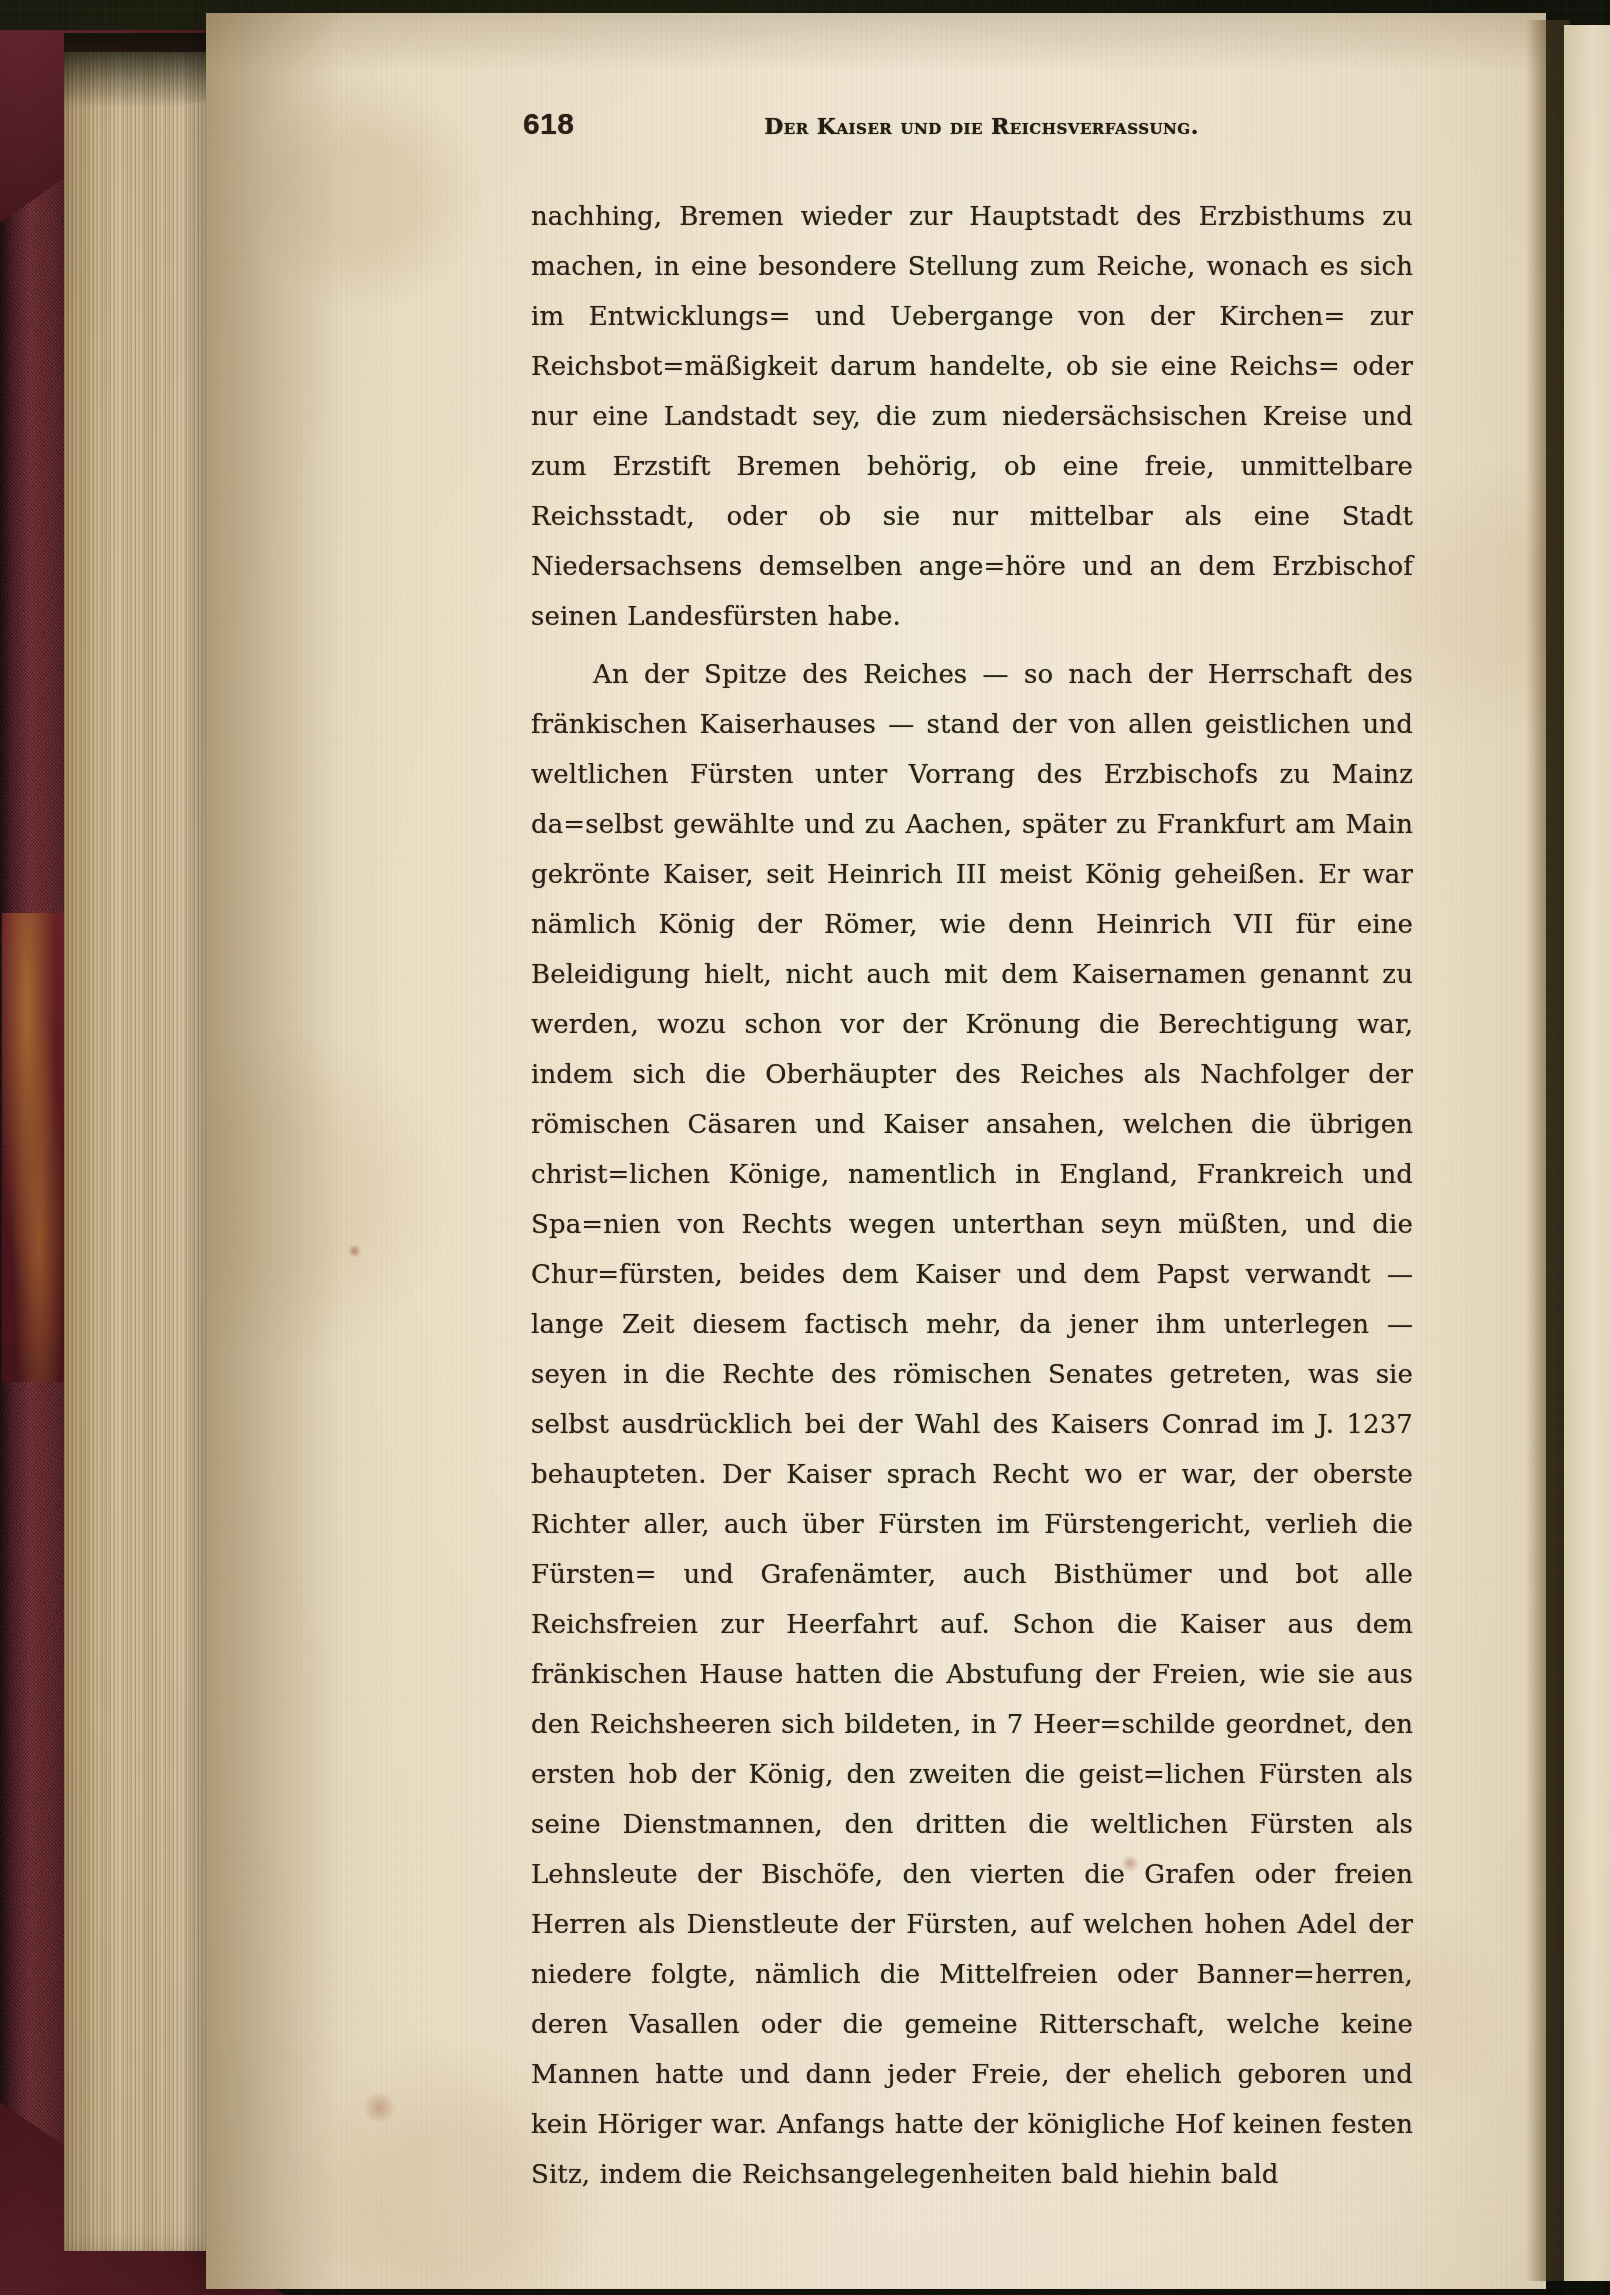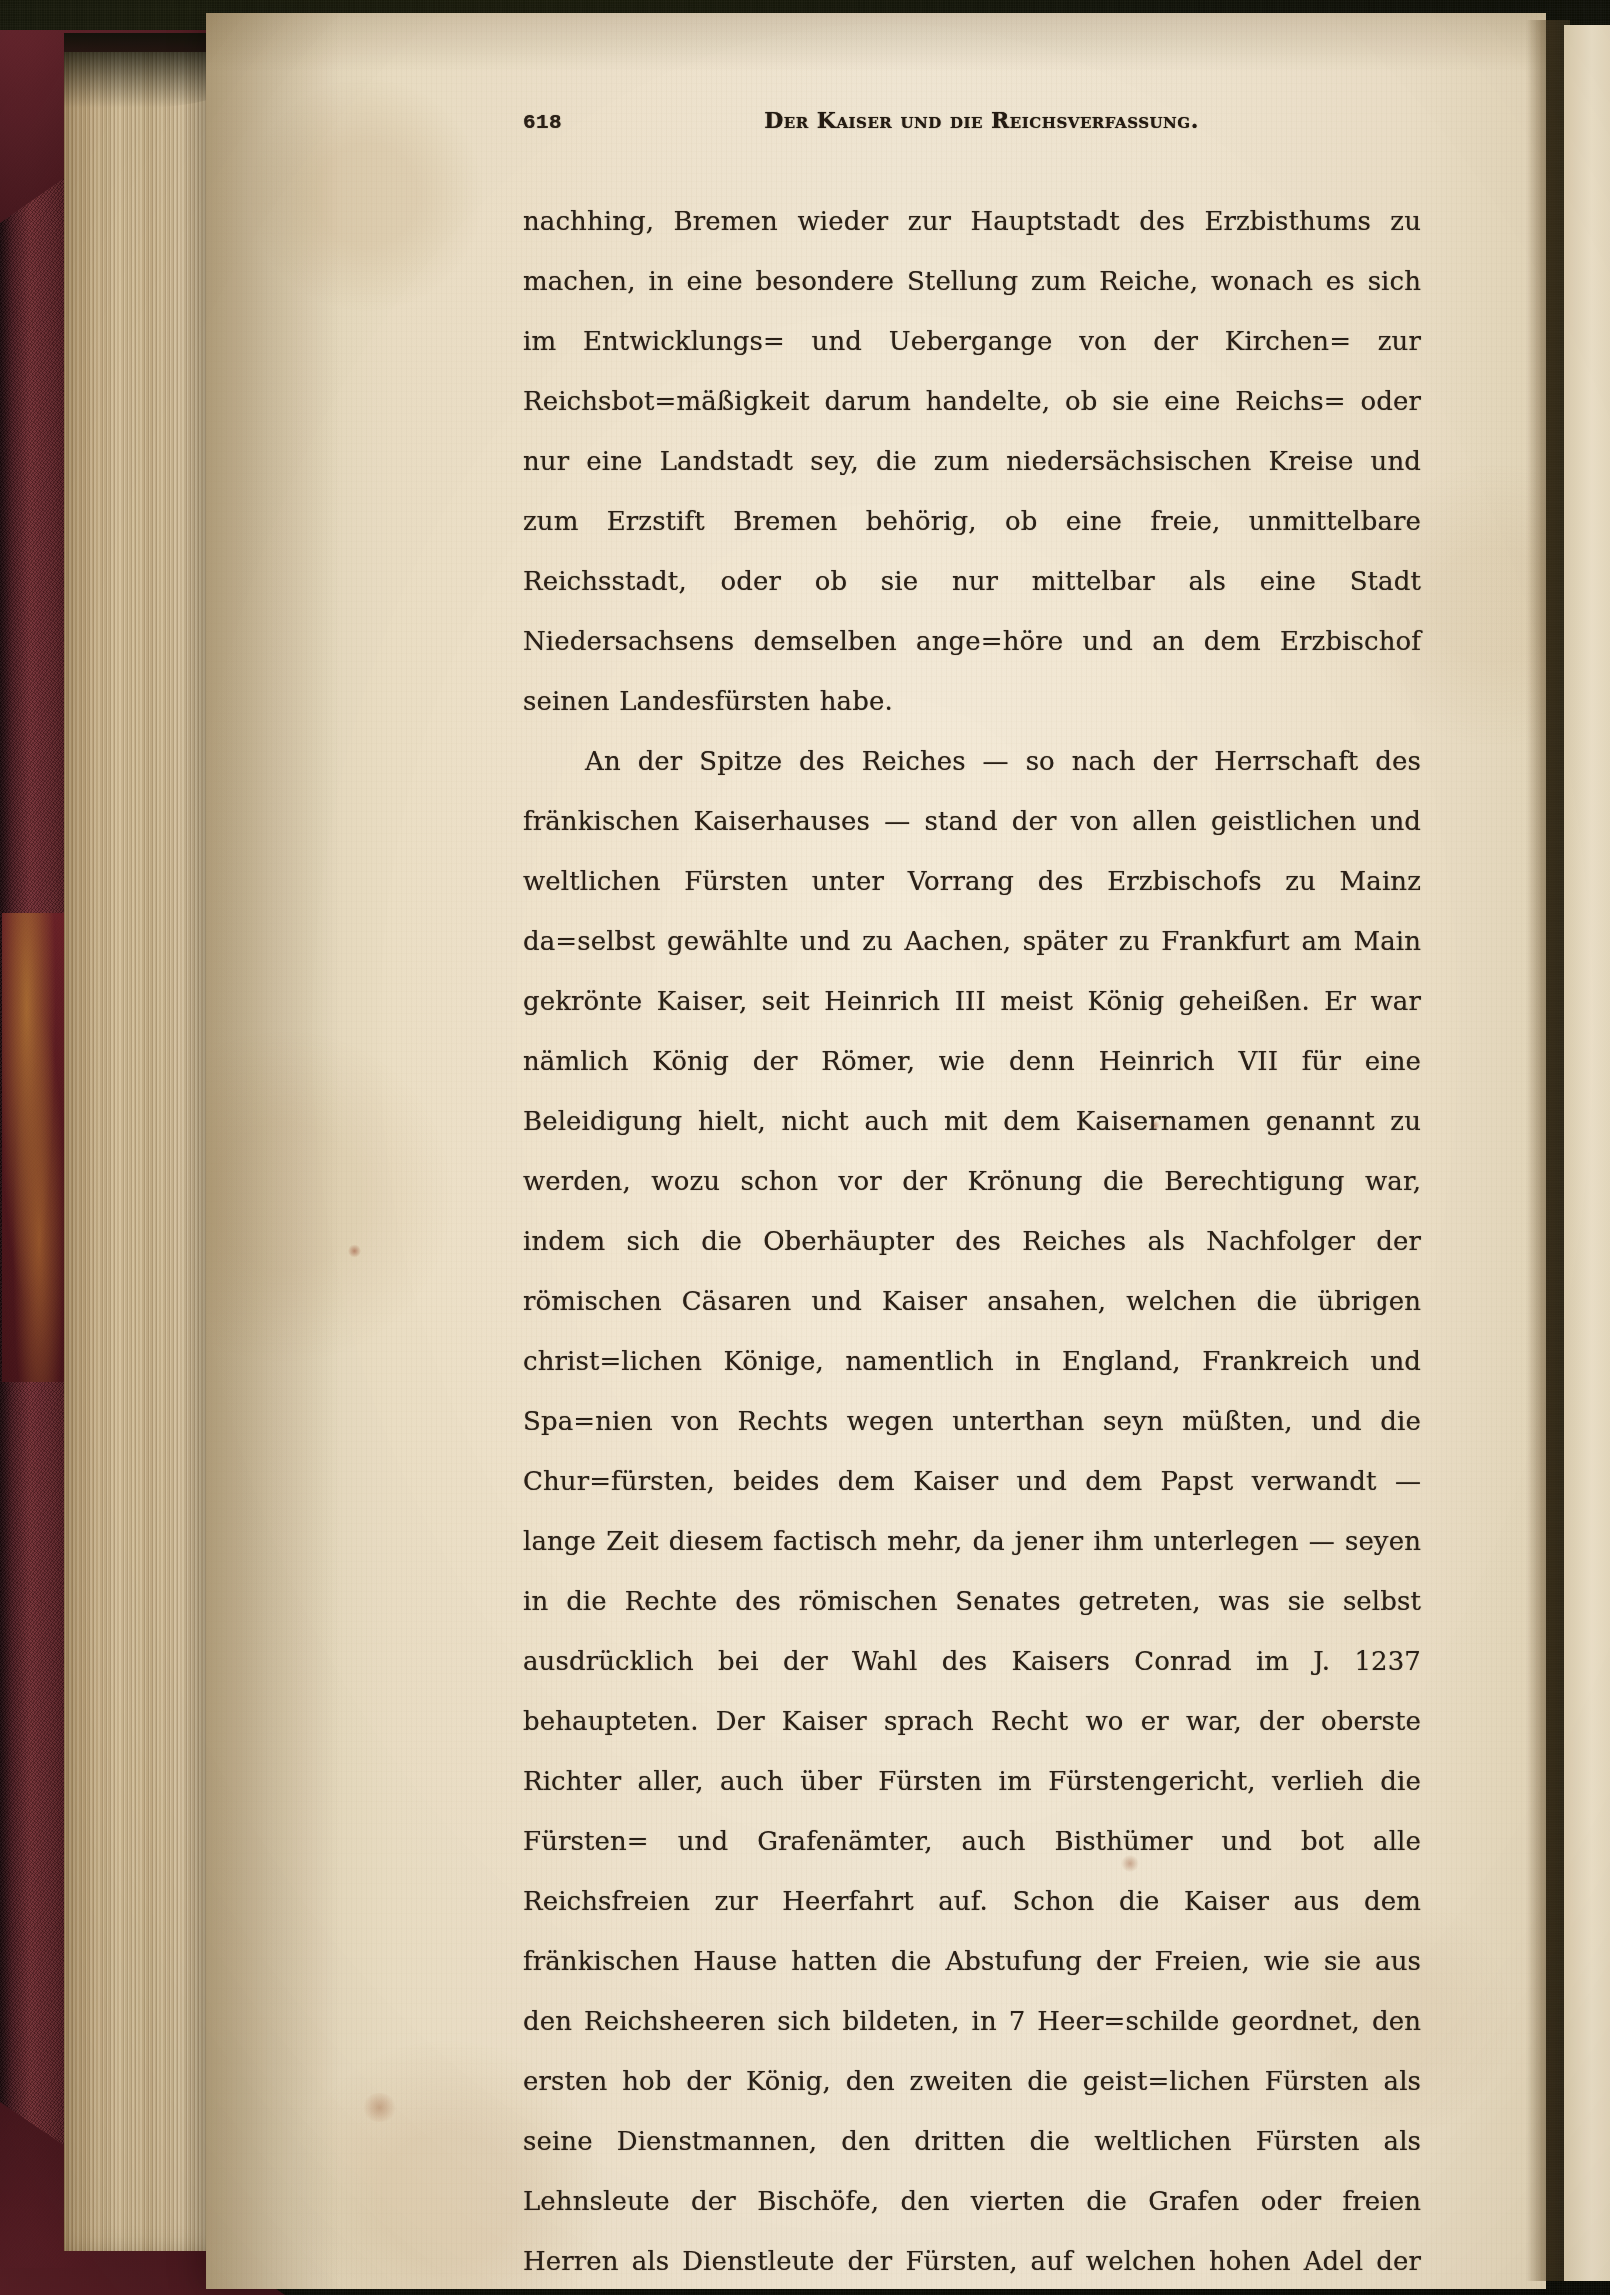--- a/index.html
+++ b/index.html
@@ -234,51 +234,51 @@
 
   .running-head {
     display: flex;
     align-items: baseline;
     height: 55px;
     margin-bottom: 28.5px;
   }
   .folio {
     width: 99px;
     flex: 0 0 99px;
-    font-size: 21px;
+    font-size: 30px;
     letter-spacing: 0.4px;
     color: #2b2118;
-    font-family: Liberation Mono, monospace;
+    font-family: Liberation Sans, sans-serif;
     font-weight: 700;
     text-shadow: 0 0 0.9px rgba(40,28,18,.8);
   }
   .head-title {
     flex: 1;
     text-align: center;
     padding-right: 80px;
     font-size: 22px;
     font-weight: 700;
     letter-spacing: 0.5px;
     color: #241b12;
     font-family: "DejaVu Serif", serif;
     font-variant: small-caps;
     text-shadow: 0 0 1px rgba(40,28,18,.85);
   }
 
   .para {
     font-size: 26px;
-    line-height: 60px;
+    line-height: 50px;
     color: #2a2017;
     text-align: justify;
     text-justify: inter-word;
     letter-spacing: 0.1px;
     word-spacing: 1.3px;
     font-family: "DejaVu Serif", serif;
     text-shadow: 0 0 0.9px rgba(44,32,20,.62);
-    margin: 0;
+    margin: 8px;
   }
   .para + .para {
     text-indent: 62px;
   }
 
   
   .scan-soften {
     position: absolute;
     inset: 0;
     pointer-events: none;

